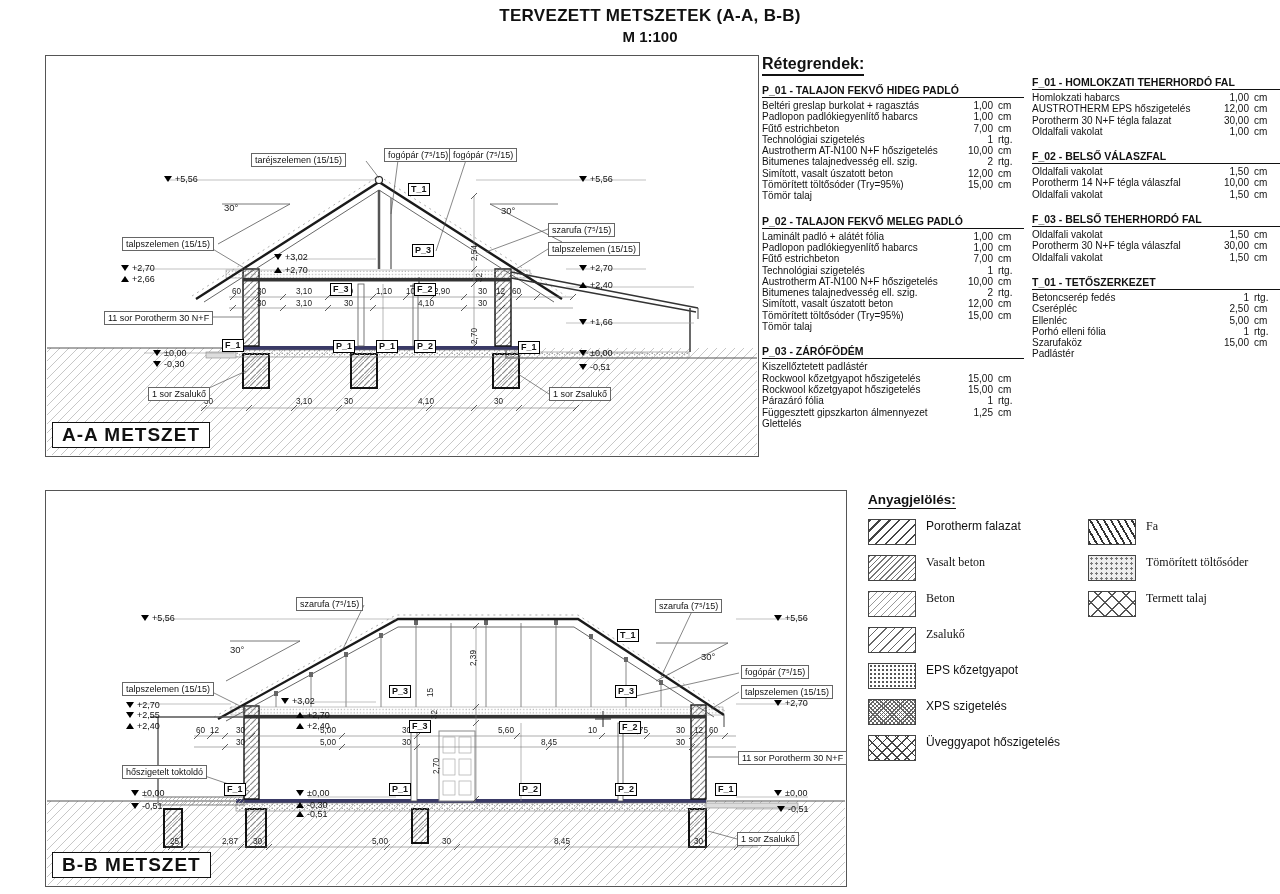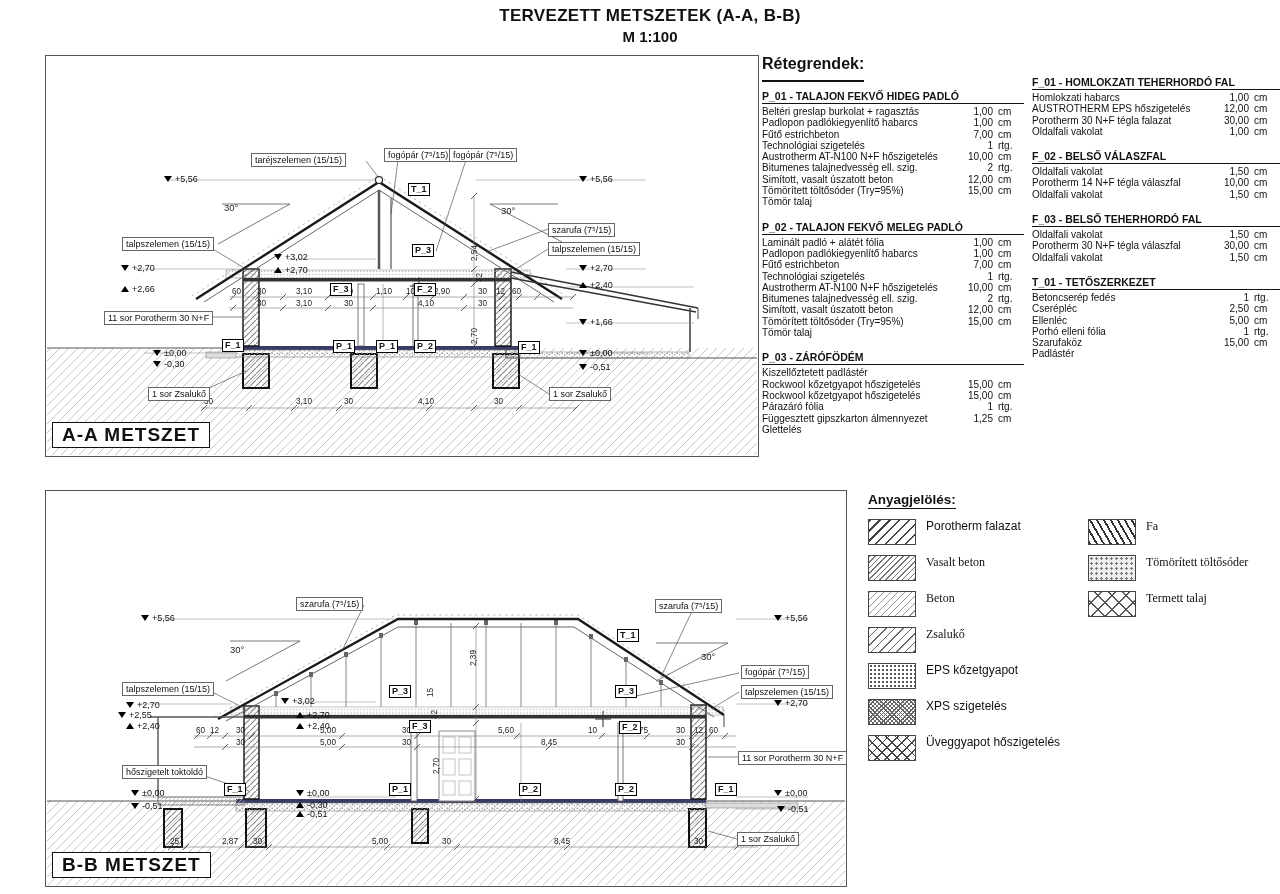--- a/index.html
+++ b/index.html
@@ -27,21 +27,21 @@
   .dim.ang{font-size:9.5px;}
   .callout{position:absolute;border:1px solid #666;background:#fff;font-size:9px;line-height:12px;
            padding:0 3px;white-space:nowrap;}
   .tag{position:absolute;border:1.3px solid #000;background:#fff;font-size:9px;line-height:11px;
        font-weight:bold;padding:0 2px;white-space:nowrap;}
   
   .col{position:absolute;width:262px;}
   .col1{left:762px;top:55px;}
   .col2{left:1032px;top:76px;width:248px;}
   .sched-heading{font-size:16px;font-weight:bold;border-bottom:2px solid #111;display:inline-block;
-                 padding-bottom:7px;margin:0 0 8px 0;}
+                 padding-bottom:1px;margin:0 0 8px 0;}
   .lblock{margin-bottom:13px;}
   .lblock h3{font-size:10.5px;font-weight:bold;margin:0 0 2px 0;border-bottom:1.4px solid #111;
              padding-bottom:1px;text-transform:uppercase;}
   .lrow{display:flex;font-size:10px;line-height:11.3px;white-space:nowrap;}
   .ln{flex:1 1 auto;overflow:hidden;}
   .lv{width:34px;text-align:right;flex:none;}
   .lu{width:26px;flex:none;padding-left:5px;}
   
   .legend{position:absolute;left:868px;top:490px;width:400px;}
   .legend-heading{font-size:13.5px;font-weight:bold;border-bottom:1.6px solid #111;
@@ -182,21 +182,21 @@
           <span>+5,56</span>
         </div>
         <div class="lvl" style="left: 228px; top: 196px; position: absolute;">
           <span class="tri"></span>
           <span>+3,02</span>
         </div>
         <div class="lvl" style="left: 75px; top: 207px; position: absolute;">
           <span class="tri"></span>
           <span>+2,70</span>
         </div>
-        <div class="lvl up" style="left: 75px; top: 228px; position: absolute;">
+        <div class="lvl up" style="left: 75px; top: 218px; position: absolute;">
           <span class="tri"></span>
           <span>+2,66</span>
         </div>
         <div class="lvl up" style="left: 228px; top: 209px; position: absolute;">
           <span class="tri"></span>
           <span>+2,70</span>
         </div>
         <div class="lvl" style="left: 533px; top: 207px; position: absolute;">
           <span class="tri"></span>
           <span>+2,70</span>
@@ -417,21 +417,21 @@
           <span>+5,56</span>
         </div>
         <div class="lvl" style="left: 728px; top: 122px; position: absolute;">
           <span class="tri"></span>
           <span>+5,56</span>
         </div>
         <div class="lvl" style="left: 80px; top: 209px; position: absolute;">
           <span class="tri"></span>
           <span>+2,70</span>
         </div>
-        <div class="lvl" style="left: 72px; top: 219px; position: absolute;">
+        <div class="lvl" style="left: 80px; top: 219px; position: absolute;">
           <span class="tri"></span>
           <span>+2,55</span>
         </div>
         <div class="lvl up" style="left: 80px; top: 230px; position: absolute;">
           <span class="tri"></span>
           <span>+2,40</span>
         </div>
         <div class="lvl" style="left: 235px; top: 205px; position: absolute;">
           <span class="tri"></span>
           <span>+3,02</span>

